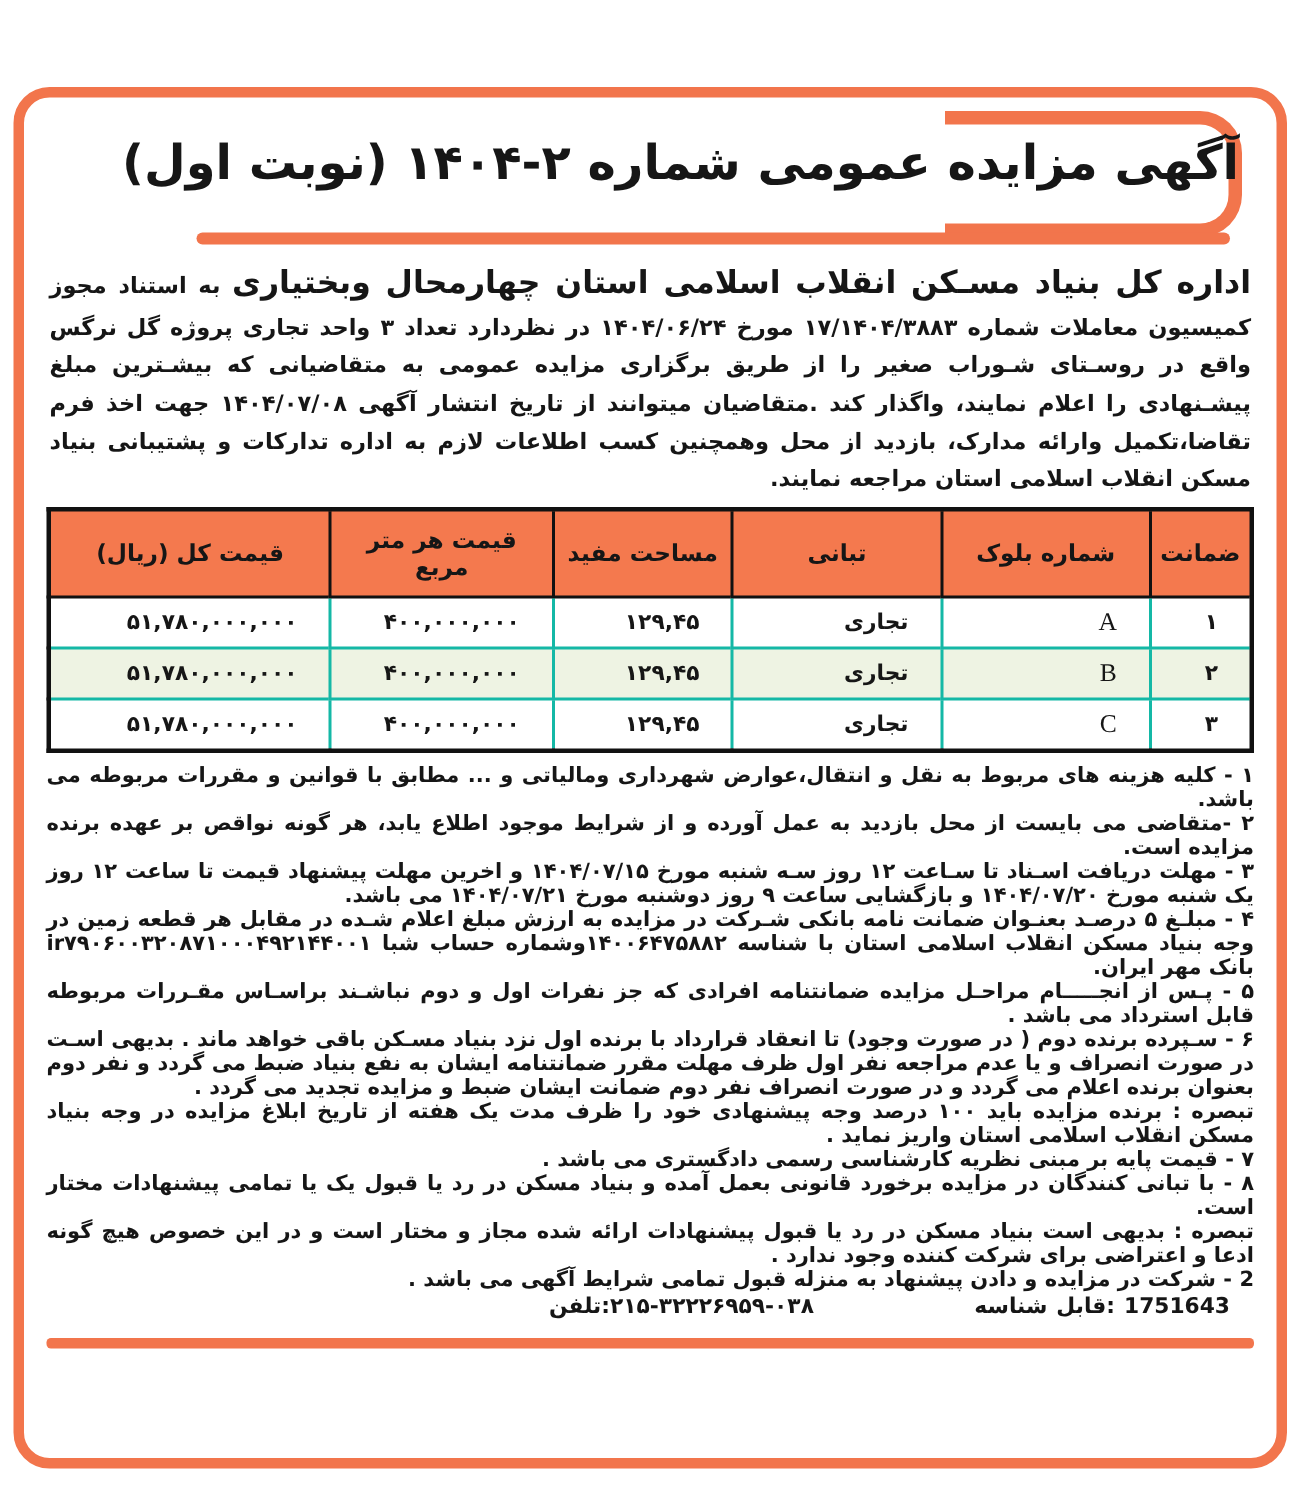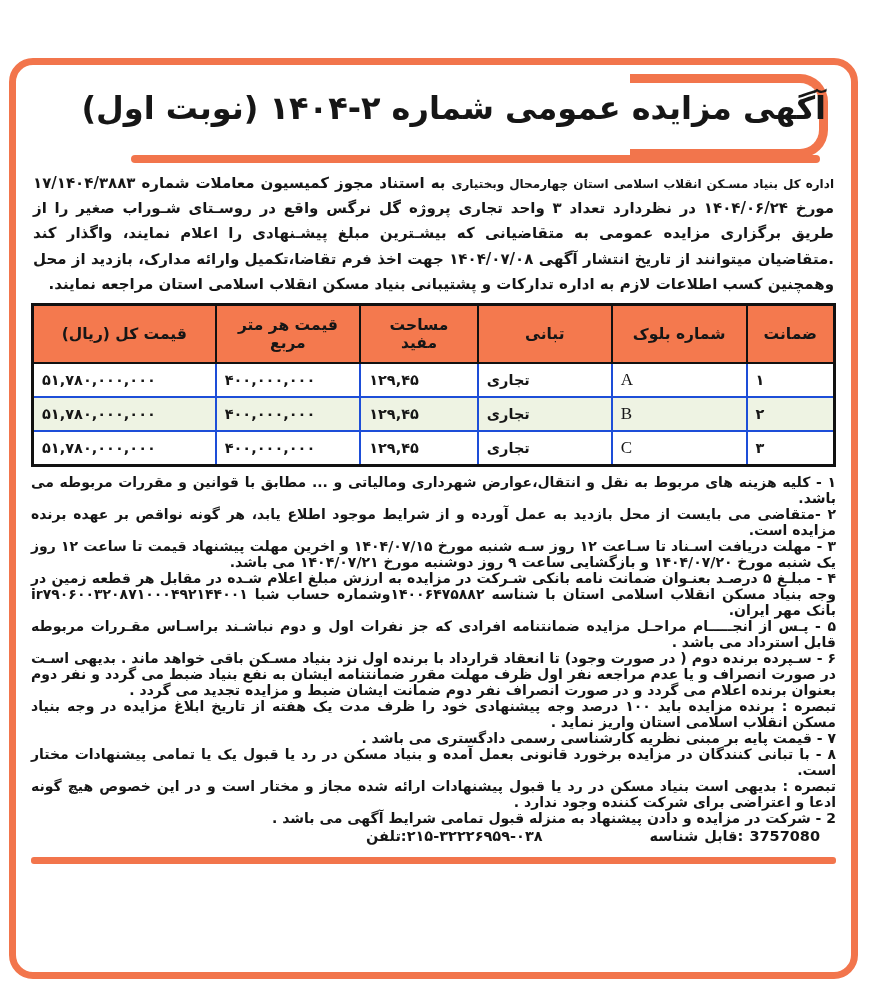--- a/index.html
+++ b/index.html
@@ -14,28 +14,28 @@
            border:9px solid #f2754c;border-left:none;
            border-radius:0 28px 28px 0;box-sizing:border-box;}
   .title{position:absolute;top:20px;left:150px;right:10px;margin:0;
          direction:rtl;text-align:center;font-size:32px;font-weight:bold;
          letter-spacing:0;white-space:nowrap;}
   .title-rule{position:absolute;bottom:0;left:100px;right:16px;height:8px;
               background:#f2754c;border-radius:4px;}
   
   .intro{direction:rtl;text-align:justify;font-size:15px;font-weight:bold;
          line-height:1.68;margin:8px 2px 6px 2px;}
-  .intro .lead{font-weight:bold;font-size:12px;}
+  .intro .lead{font-weight:bold;font-size:21px;}
   
   table{width:100%;border-collapse:collapse;direction:rtl;margin-top:2px;
         border:3px solid #111;}
   th{background:#f4794e;border:2px solid #111;font-size:15.5px;font-weight:bold;
-     padding:10px 16px;text-align:center;}
-  td{border:2px solid #1d4ed8;font-size:14.5px;font-weight:bold;text-align:left;
-     padding:6px 8px;background:#fff;}
+     padding:10px 6px;text-align:center;}
+  td{border:2px solid #14b8a6;font-size:14.5px;font-weight:bold;text-align:right;
+     padding:6px 21px;background:#fff;}
   tr.alt td{background:#eef3e3;}
   td.latin{font-family:"Liberation Serif",serif;font-size:17px;font-weight:normal;}
   col.c-row{width:8%;}  col.c-block{width:17.5%;} col.c-usage{width:17.5%;}
   col.c-area{width:15%;} col.c-unit{width:18.5%;} col.c-total{width:23.5%;}
   
   .notes{direction:rtl;text-align:justify;font-size:14px;font-weight:bold;
          line-height:16px;margin-top:7px;}
   .notes p{margin:0;}
   
   .contact-row{position:relative;height:25px;font-size:14.5px;font-weight:bold;margin-top:2px;}
@@ -119,20 +119,20 @@
     </div>
 
     <div class="contact-row">
       <div class="phone">
         <span>تلفن:</span>
         <span dir="ltr">۲۱۵-۳۲۲۲۶۹۵۹-۰۳۸</span>
       </div>
       <div class="ad-id">
         <span>شناسه</span>
         <span>قابل:</span>
-        <span dir="ltr">3757080</span>
+        <span dir="ltr">1751643</span>
       </div>
     </div>
 
     <div class="footer-rule"></div>
 
   </div>
 </div>
 
 </body></html>

